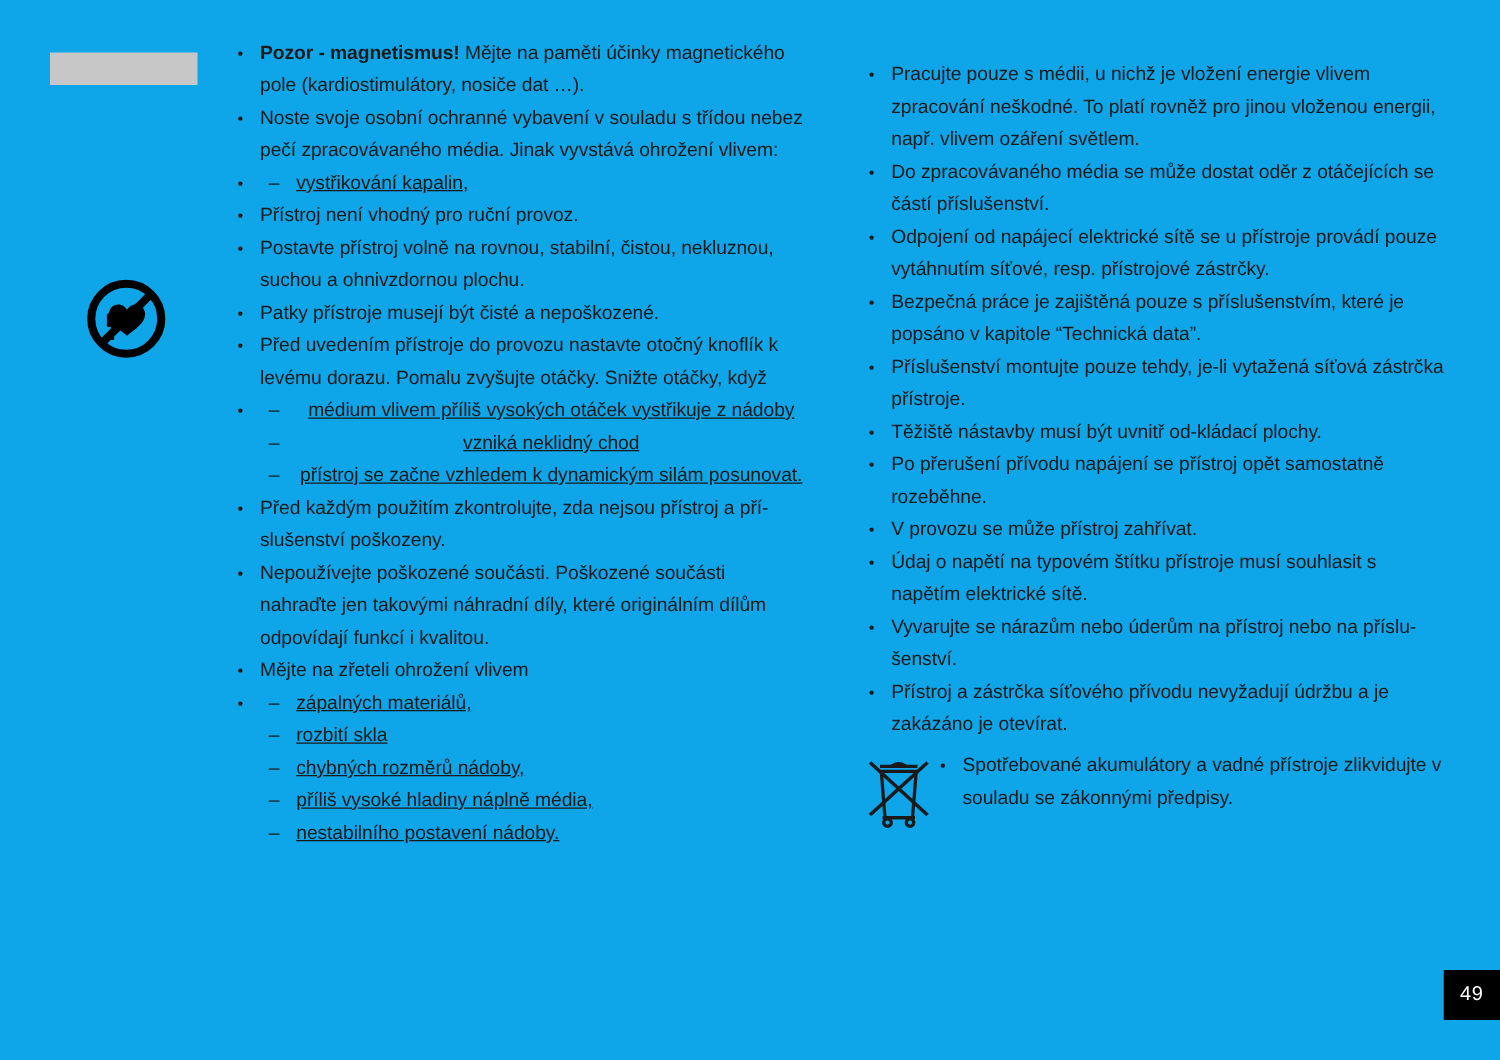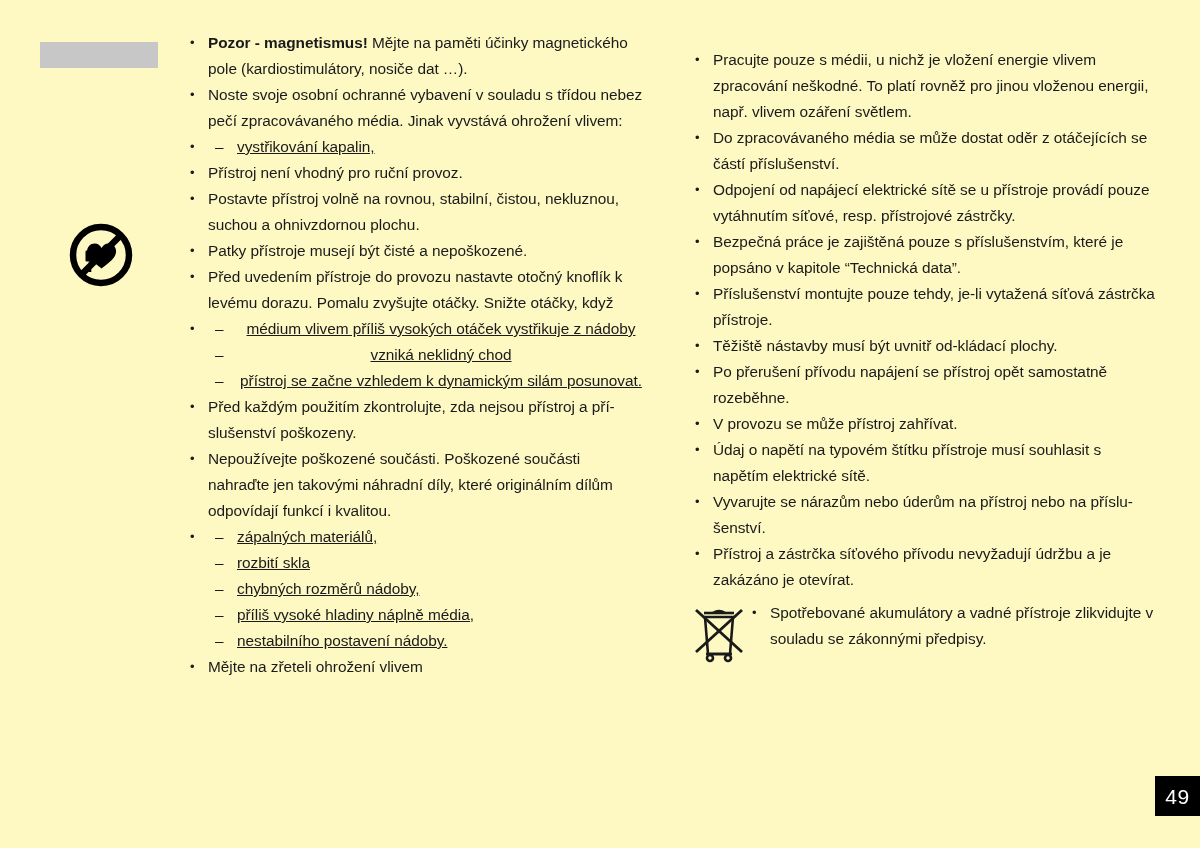--- a/index.html
+++ b/index.html
@@ -16,21 +16,21 @@
     overflow: hidden;
     font-family: "Liberation Sans", "DejaVu Sans", sans-serif;
     color: #1a1a1a;
     -webkit-font-smoothing: antialiased;
   }
 
   
   .page {
     position: absolute;
     inset: 0;
-    background: #fef9c3;
+    background: #0ea5e9;
   }
 
   
   .header-swatch {
     position: absolute;
     left: 40px;
     top: 42px;
     width: 118px;
     height: 26px;
     background: #c7c7c7;
@@ -127,21 +127,21 @@
     position: absolute;
     right: 0;
     top: 776px;
     width: 45px;
     height: 40px;
     background: #000000;
     color: #ffffff;
     display: flex;
     align-items: center;
     justify-content: center;
-    font-size: 21px;
+    font-size: 16px;
     line-height: 1;
     letter-spacing: 0.5px;
   }
 </style>
 </head>
 <body>
 
 <div class="page">
 
   <div class="header-swatch"></div>
@@ -206,30 +206,30 @@
           <li>médium vlivem příliš vysokých otáček vystřikuje z nádoby</li>
           <li>vzniká neklidný chod</li>
           <li>přístroj se začne vzhledem k dynamickým silám posunovat.</li>
         </ul>
       </li>
 
       <li class="just">Před každým použitím zkontrolujte, zda nejsou přístroj a pří- slušenství poškozeny.</li>
 
       <li class="just">Nepoužívejte poškozené součásti. Poškozené součásti nahraďte jen takovými náhradní díly, které originálním dílům odpovídají funkcí i kvalitou.</li>
 
+      <li>Mějte na zřeteli ohrožení vlivem</li>
       <li style="padding-left:0;">
         <ul class="dlist" style="margin-left:30px;">
           <li>zápalných materiálů,</li>
           <li>rozbití skla</li>
           <li>chybných rozměrů nádoby,</li>
           <li>příliš vysoké hladiny náplně média,</li>
           <li>nestabilního postavení nádoby.</li>
         </ul>
       </li>
-      <li>Mějte na zřeteli ohrožení vlivem</li>
 
     </ul>
   </div>
 
   <div class="col col-right">
     <ul class="blist">
       <li class="just">Pracujte pouze s médii, u nichž je vložení energie vlivem zpracování neškodné. To platí rovněž pro jinou vloženou energii, např. vlivem ozáření světlem.</li>
       <li class="just">Do zpracovávaného média se může dostat oděr z otáčejících se částí příslušenství.</li>
       <li class="just">Odpojení od napájecí elektrické sítě se u přístroje provádí pouze vytáhnutím síťové, resp. přístrojové zástrčky.</li>
       <li class="just">Bezpečná práce je zajištěná pouze s příslušenstvím, které je popsáno v kapitole “Technická data”.</li>

